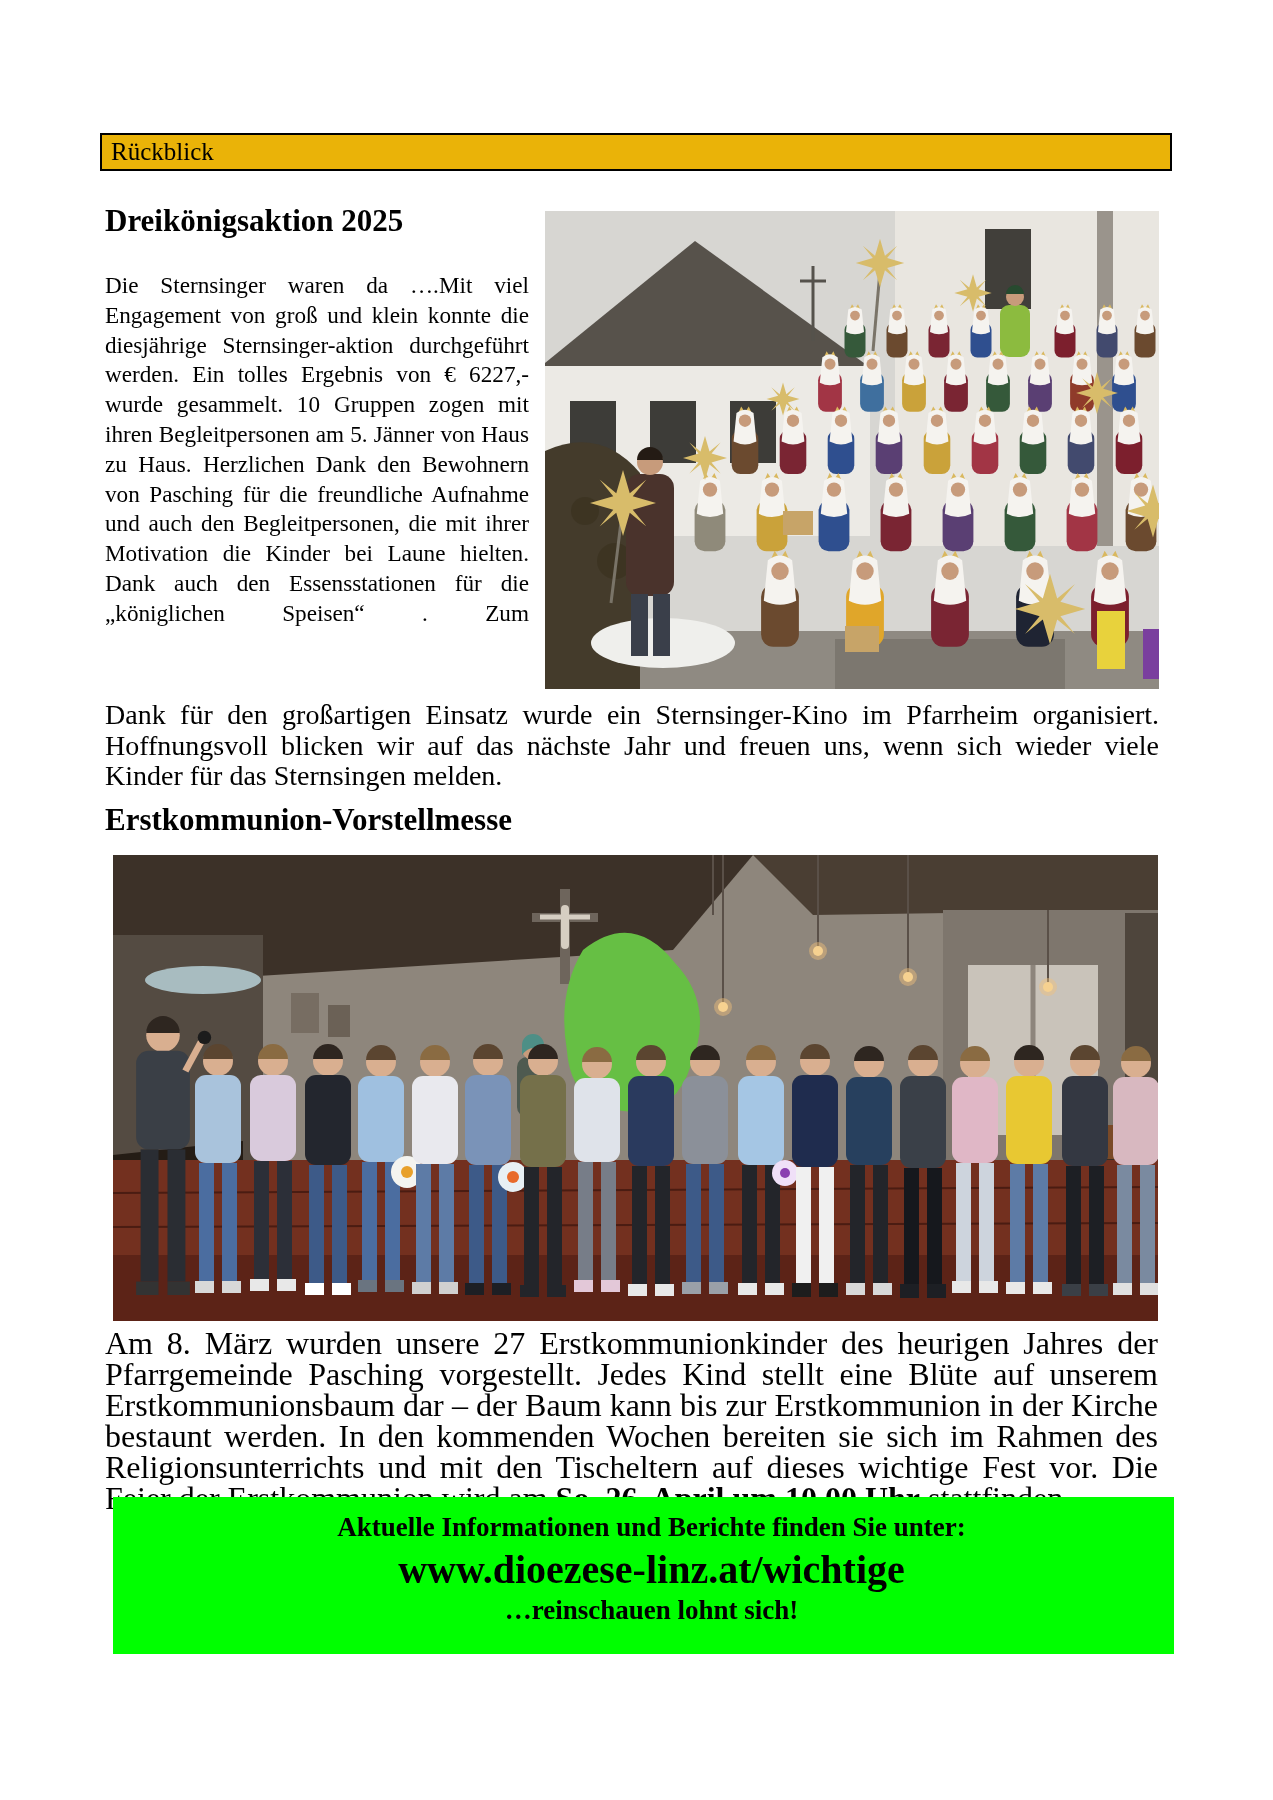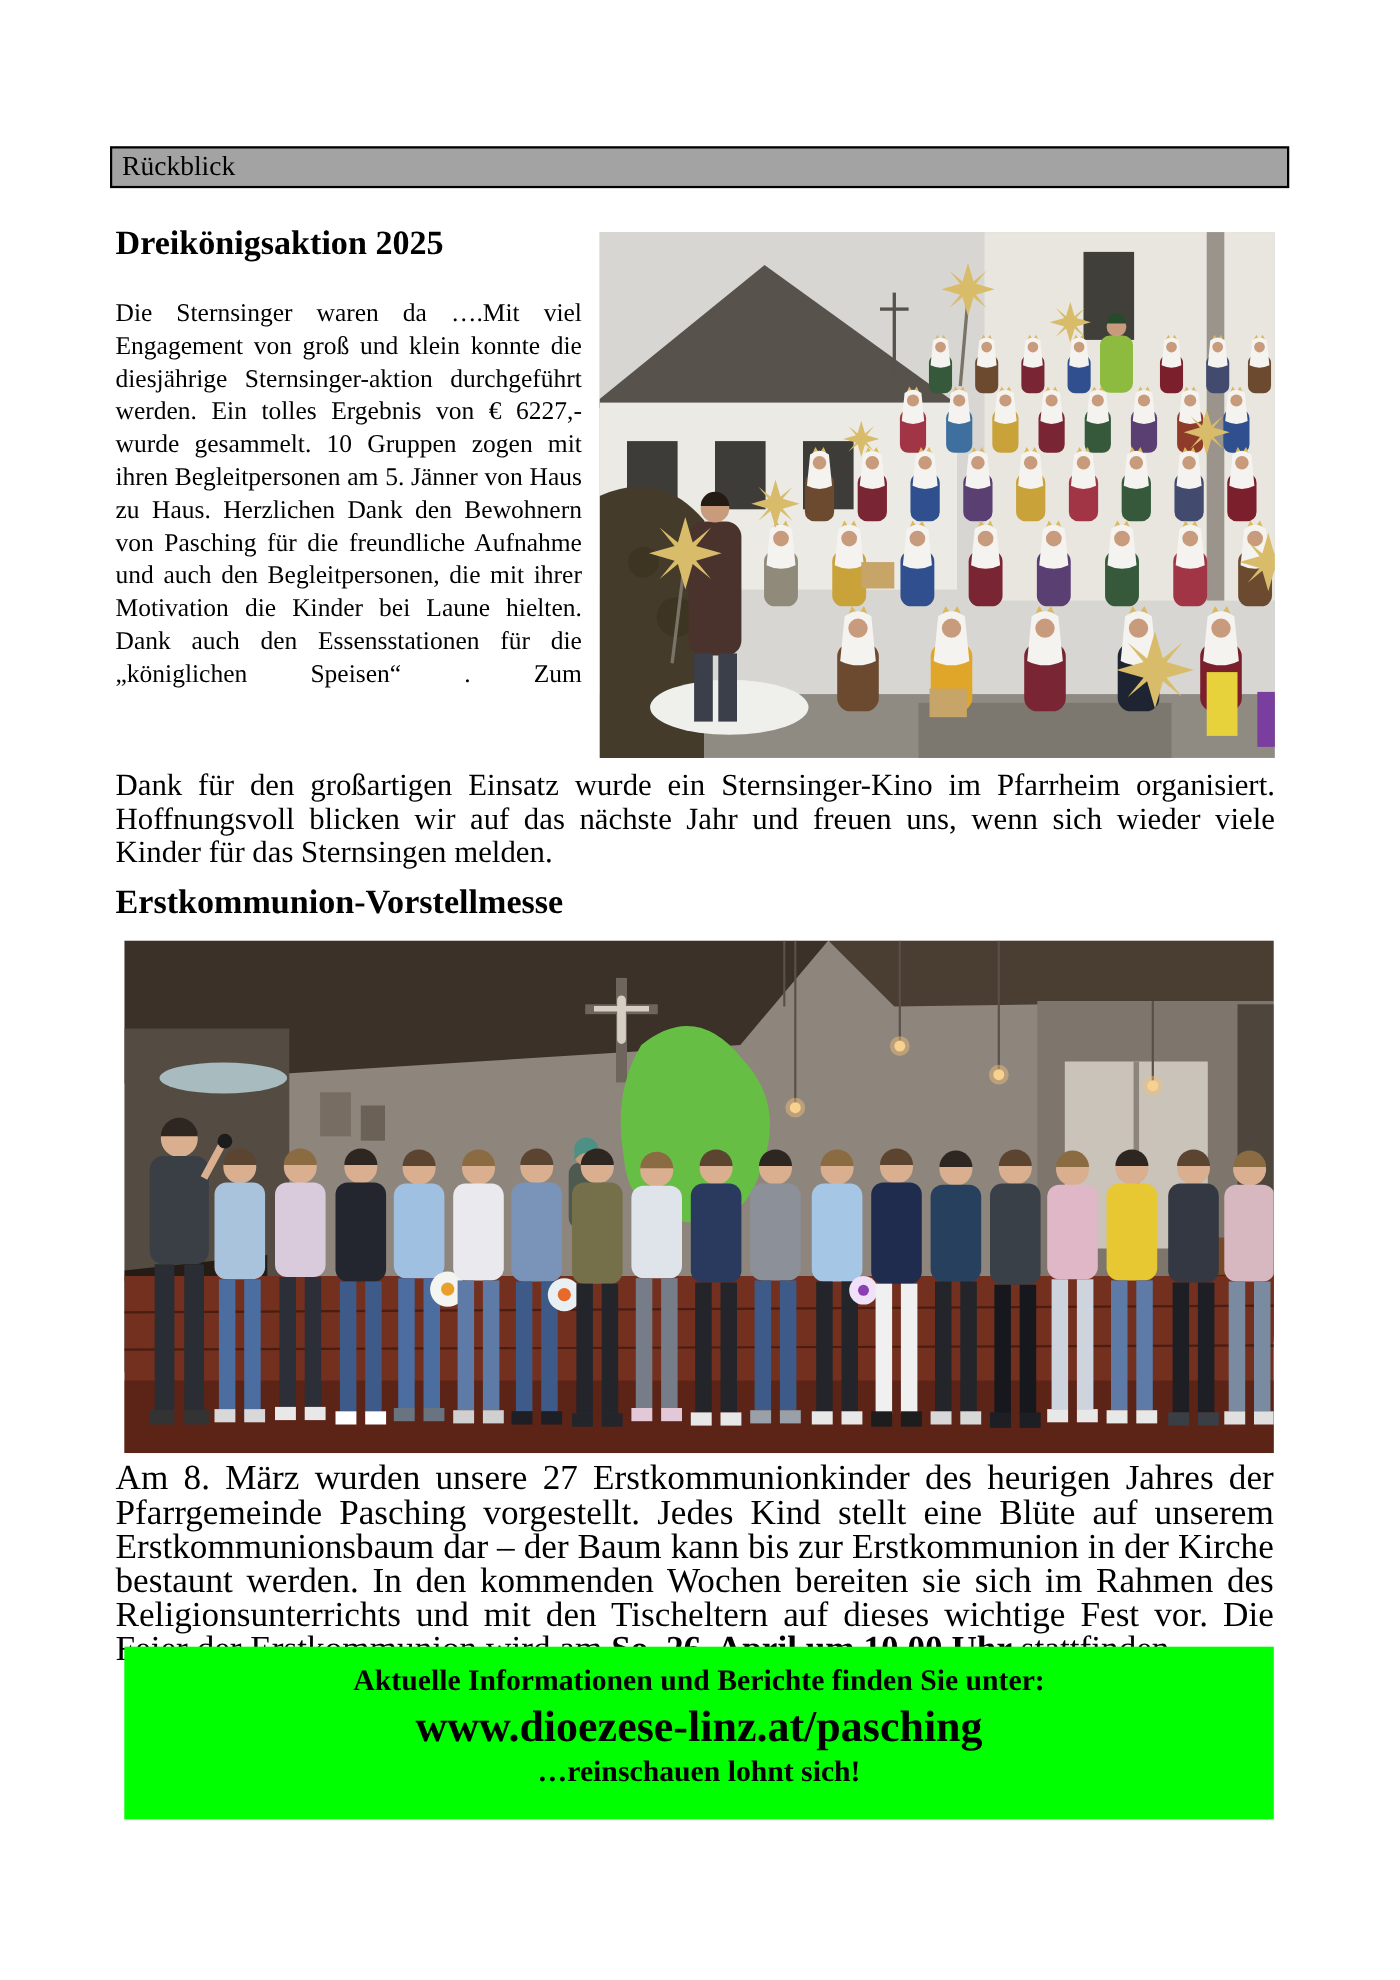--- a/index.html
+++ b/index.html
@@ -1,30 +1,30 @@
 <!DOCTYPE html>
 <html><head>
 <meta charset="utf-8">
 <style>
   html,body{margin:0;padding:0;background:#ffffff;}
   body{width:1273px;height:1800px;position:relative;font-family:"Liberation Serif","DejaVu Serif",serif;color:#000;}
   .abs{position:absolute;}
-  .greenbar{left:100px;top:133px;width:1059px;height:34px;background:#a3a3a3;border:2px solid #000;
+  .greenbar{left:100px;top:133px;width:1059px;height:34px;background:#eab308;border:2px solid #000;
             font-size:25px;line-height:34px;padding-left:9px;box-sizing:content-box;}
   h1{margin:0;font-weight:bold;font-size:31px;letter-spacing:0px;}
   .h1a{left:105px;top:203px;}
   .h1b{left:105px;top:802px;text-align:center;}
   .coltext{left:105px;top:271px;width:424px;font-size:23.2px;line-height:29.8px;
            text-align:justify;text-align-last:justify;margin:0;}
   .photo{overflow:hidden;background:#cfcecb;}
   .photo1{left:545px;top:211px;width:614px;height:478px;}
   .photo2{left:113px;top:855px;width:1045px;height:466px;}
   .widetext{left:105px;top:700px;width:1054px;font-size:28px;line-height:30.5px;text-align:justify;margin:0;}
   .para2{left:105px;top:1328px;width:1053px;font-size:32px;line-height:31px;text-align:justify;margin:0;}
-  .footerbox{left:113px;top:1497px;width:1045px;height:157px;background:#00FF00;text-align:center;}
+  .footerbox{left:113px;top:1497px;width:1045px;height:157px;background:#00FF00;text-align:center;padding-left:16px;}
   .fb1{padding-top:15px;font-size:27px;font-weight:bold;}
   .fb2{font-size:40px;font-weight:bold;margin-top:3px;}
   .fb3{font-size:27px;font-weight:bold;margin-top:2px;}
   svg{display:block;}
 </style>
 </head>
 <body>
 
 <div class="abs greenbar">
   <span>Rückblick</span>
@@ -488,15 +488,15 @@
           <rect x="4" y="-12" width="19" height="12" fill="#e0e0e0"></rect>
     </g>
   </g>
 </svg>
 </div>
 
 <p class="abs para2"><span>Am 8. März wurden unsere 27 Erstkommunionkinder des heurigen Jahres der Pfarrgemeinde Pasching vorgestellt. Jedes Kind stellt eine Blüte auf unserem Erstkommunionsbaum dar – der Baum kann bis zur Erstkommunion in der Kirche bestaunt werden. In den kommenden Wochen bereiten sie sich im Rahmen des Religionsunterrichts und mit den Tischeltern auf dieses wichtige Fest vor. Die Feier der Erstkommunion wird am </span><b>So, 26. April um 10.00 Uhr</b><span> stattfinden.</span></p>
 
 <div class="abs footerbox">
   <div class="fb1">Aktuelle Informationen und Berichte finden Sie unter:</div>
-  <div class="fb2">www.dioezese-linz.at/pasching</div>
+  <div class="fb2">www.dioezese-linz.at/wichtige</div>
   <div class="fb3">…reinschauen lohnt sich!</div>
 </div>
 
 </body></html>

